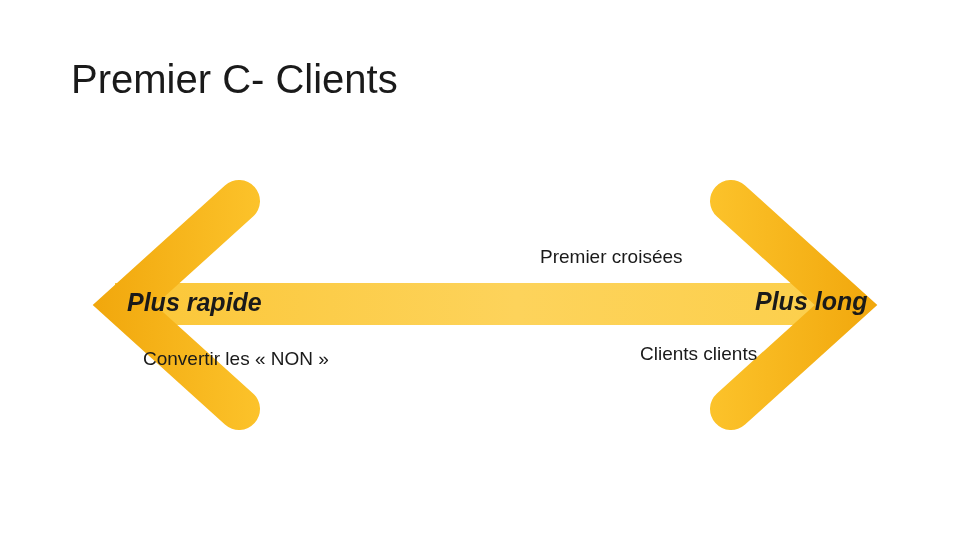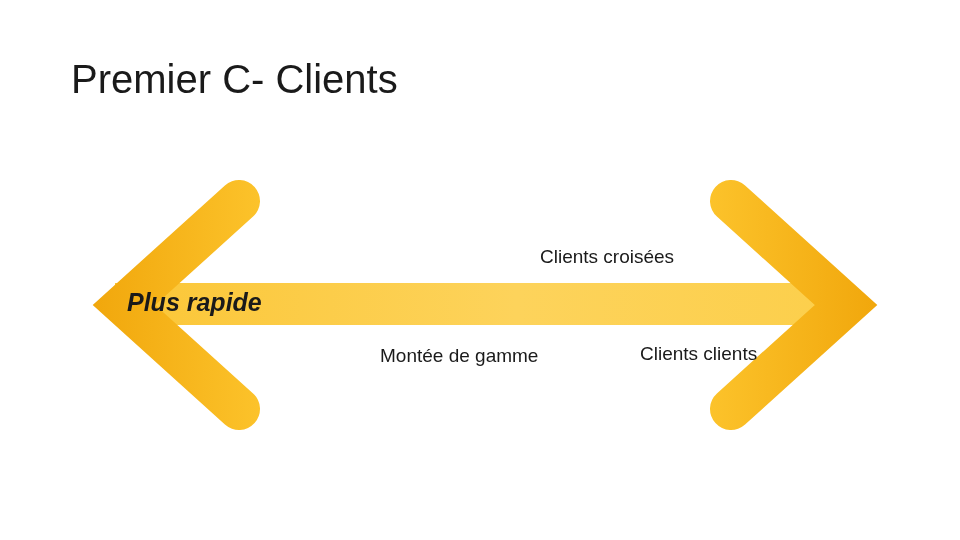--- a/index.html
+++ b/index.html
@@ -45,22 +45,23 @@
 
     <rect x="115" y="283" width="730" height="42" fill="url(#gBar)"></rect>
 
     <path d="M 239 201 L 124 305 L 239 409" fill="none" stroke="url(#gLeft)" stroke-width="42" stroke-linecap="round" stroke-linejoin="miter"></path>
 
     <path d="M 731 201 L 846 305 L 731 409" fill="none" stroke="url(#gRight)" stroke-width="42" stroke-linecap="round" stroke-linejoin="miter"></path>
   </svg>
 
   <div class="end-label" style="left:127px;top:290px">Plus rapide</div>
 
+  <div class="end-label" style="left:755px;top:289px">Plus long</div>
 
 
-  <div class="note" style="left:540px;top:247px">Clients croisées</div>
+  <div class="note" style="left:540px;top:247px">Premier croisées</div>
 
+  <div class="note" style="left:143px;top:349px">Convertir les « NON »</div>
 
-  <div class="note" style="left:380px;top:346px">Montée de gamme</div>
 
   <div class="note" style="left:640px;top:344px">Clients clients</div>
 
 </div>
 
 </body></html>

